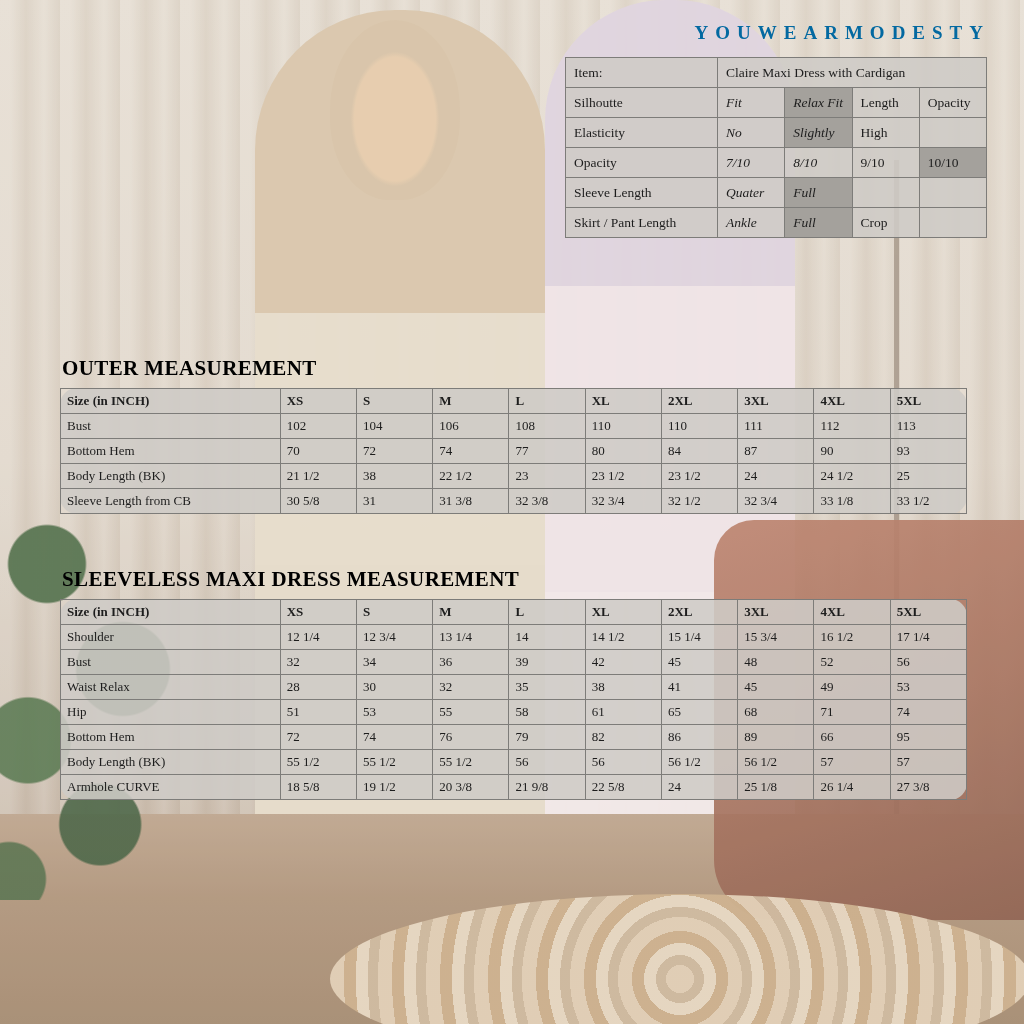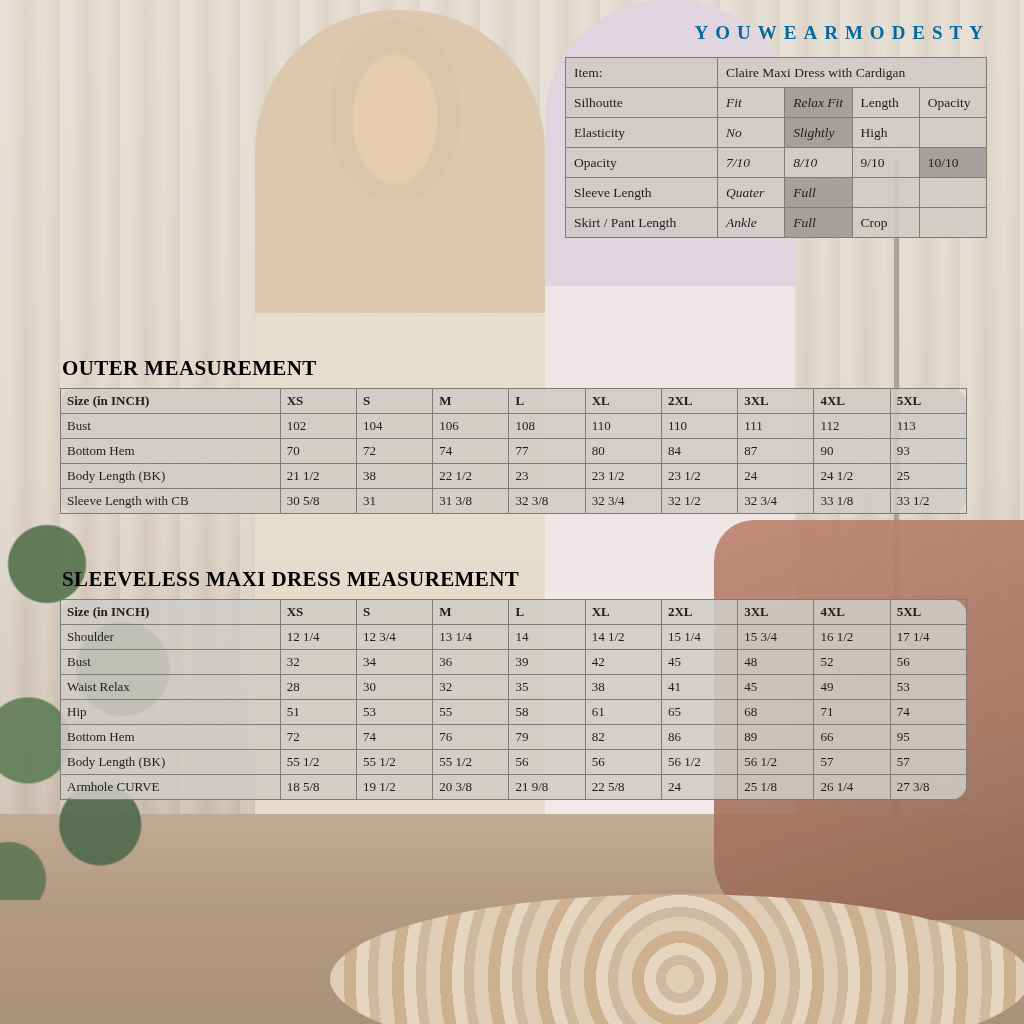--- a/index.html
+++ b/index.html
@@ -260,21 +260,21 @@
         <td class="sz">22 1/2</td>
         <td class="sz">23</td>
         <td class="sz">23 1/2</td>
         <td class="sz">23 1/2</td>
         <td class="sz">24</td>
         <td class="sz">24 1/2</td>
         <td class="sz">25</td>
       </tr>
 
       <tr>
-        <td class="name-col">Sleeve Length with CB</td>
+        <td class="name-col">Sleeve Length from CB</td>
         <td class="sz">30 5/8</td>
         <td class="sz">31</td>
         <td class="sz">31 3/8</td>
         <td class="sz">32 3/8</td>
         <td class="sz">32 3/4</td>
         <td class="sz">32 1/2</td>
         <td class="sz">32 3/4</td>
         <td class="sz">33 1/8</td>
         <td class="sz">33 1/2</td>
       </tr>

